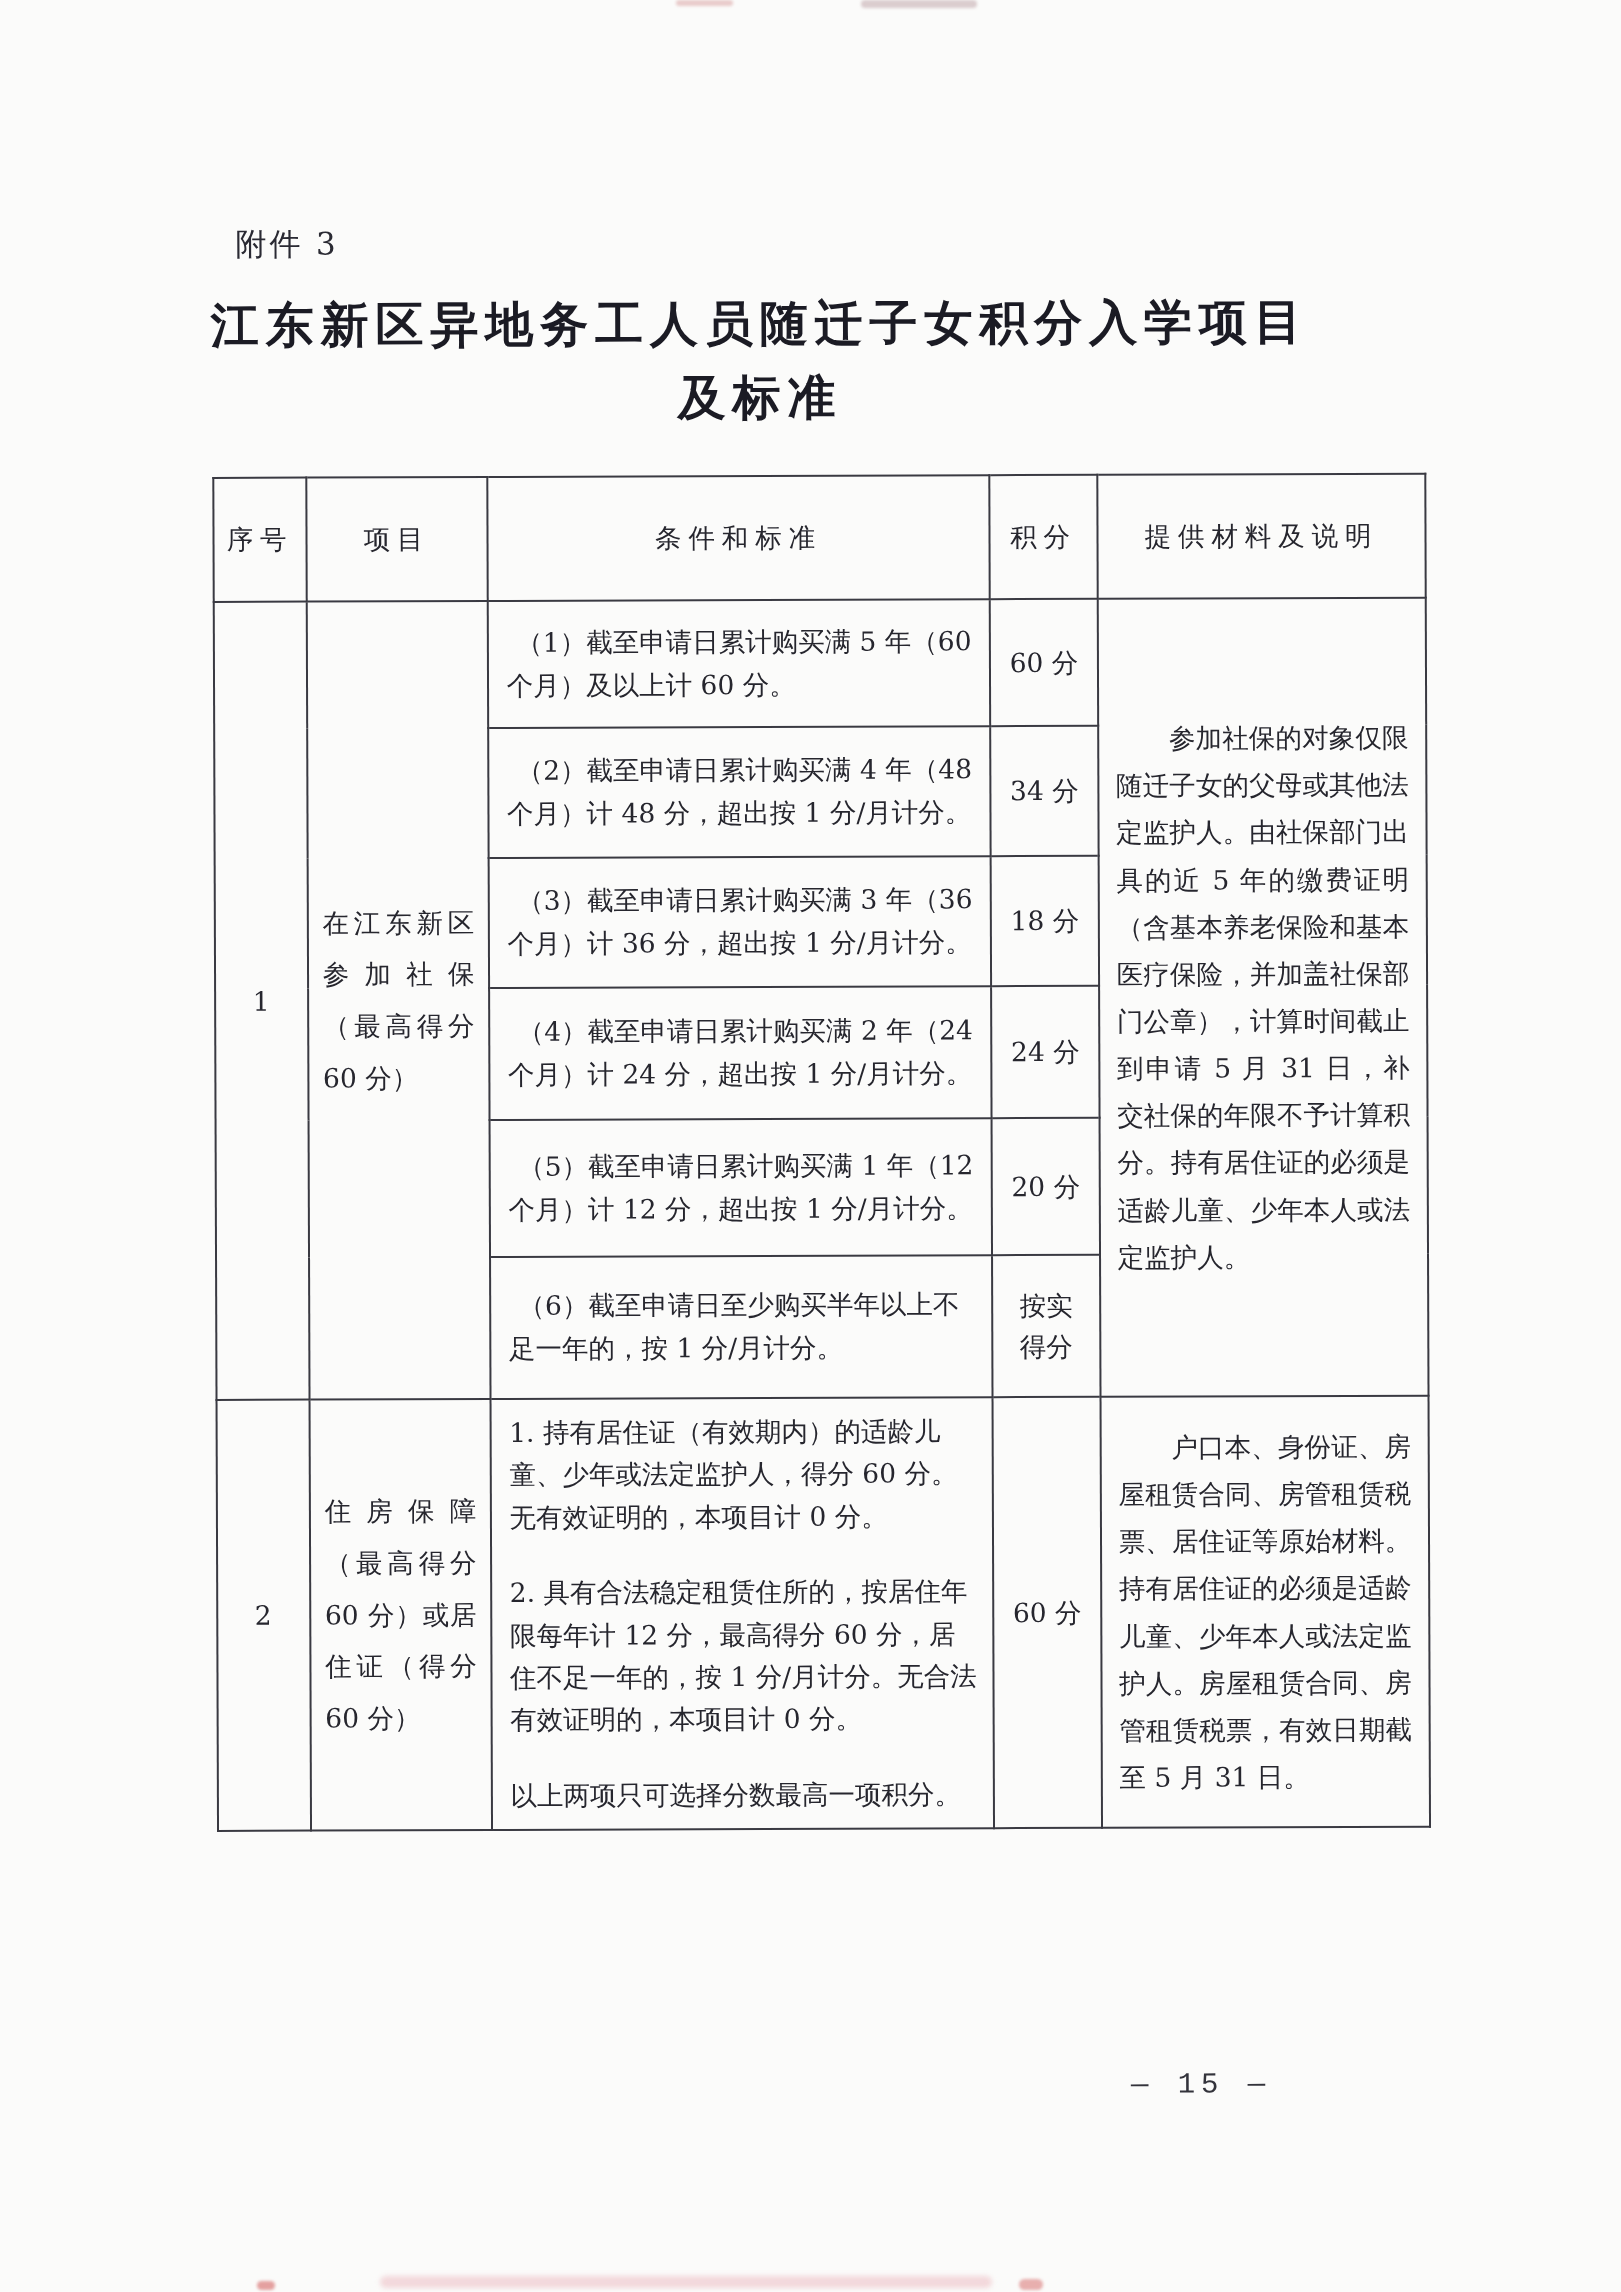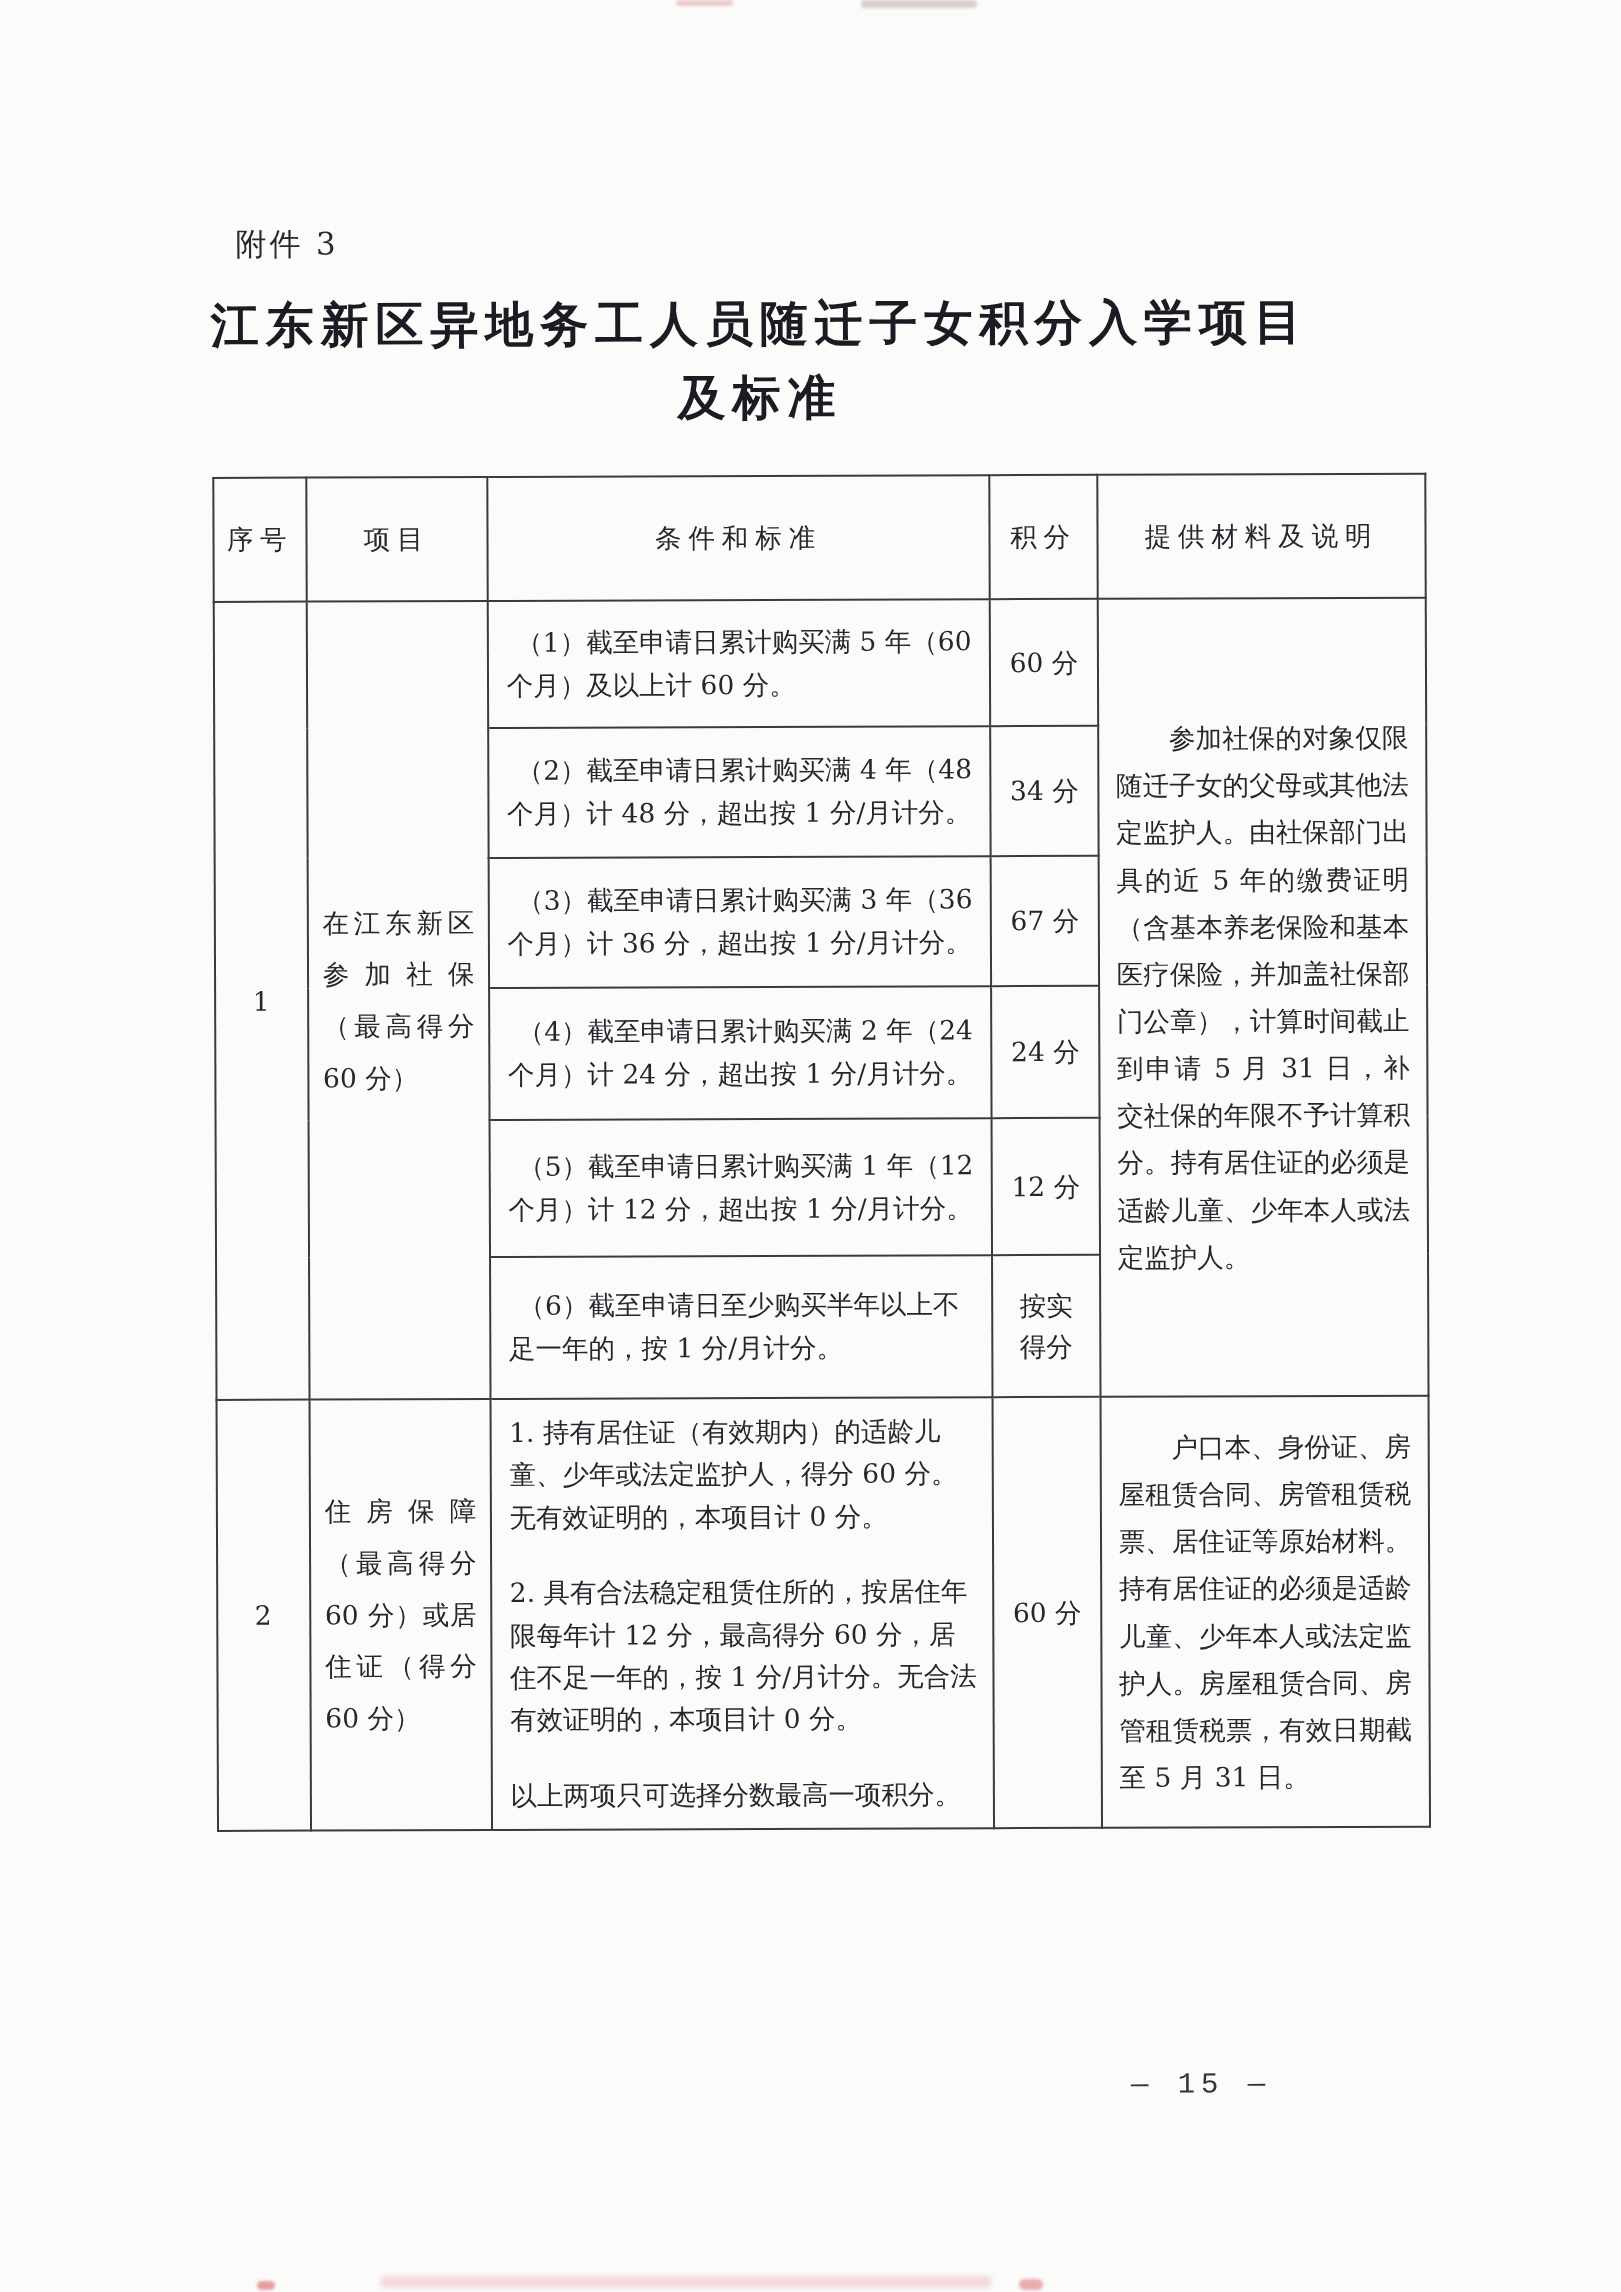--- a/index.html
+++ b/index.html
@@ -126,29 +126,29 @@
           <td class="cond-cell">（1）截至申请日累计购买满 5 年（60 个月）及以上计 60 分。</td>
           <td class="points-cell">60 分</td>
           <td class="mat-cell" rowspan="6">参加社保的对象仅限随迁子女的父母或其他法定监护人。由社保部门出具的近 5 年的缴费证明（含基本养老保险和基本医疗保险，并加盖社保部门公章），计算时间截止到申请 5 月 31 日，补交社保的年限不予计算积分。持有居住证的必须是适龄儿童、少年本人或法定监护人。</td>
         </tr>
         <tr class="r2">
           <td class="cond-cell">（2）截至申请日累计购买满 4 年（48 个月）计 48 分，超出按 1 分/月计分。</td>
           <td class="points-cell">34 分</td>
         </tr>
         <tr class="r3">
           <td class="cond-cell">（3）截至申请日累计购买满 3 年（36 个月）计 36 分，超出按 1 分/月计分。</td>
-          <td class="points-cell">67 分</td>
+          <td class="points-cell">18 分</td>
         </tr>
         <tr class="r4">
           <td class="cond-cell">（4）截至申请日累计购买满 2 年（24 个月）计 24 分，超出按 1 分/月计分。</td>
           <td class="points-cell">24 分</td>
         </tr>
         <tr class="r5">
           <td class="cond-cell">（5）截至申请日累计购买满 1 年（12 个月）计 12 分，超出按 1 分/月计分。</td>
-          <td class="points-cell">12 分</td>
+          <td class="points-cell">20 分</td>
         </tr>
         <tr class="r6">
           <td class="cond-cell">（6）截至申请日至少购买半年以上不足一年的，按 1 分/月计分。</td>
           <td class="points-cell">按实
 得分</td>
         </tr>
 
         <tr class="big">
           <td class="no-cell">2</td>
           <td class="item-cell">住房保障（最高得分 60 分）或居住证（得分 60 分）</td>

